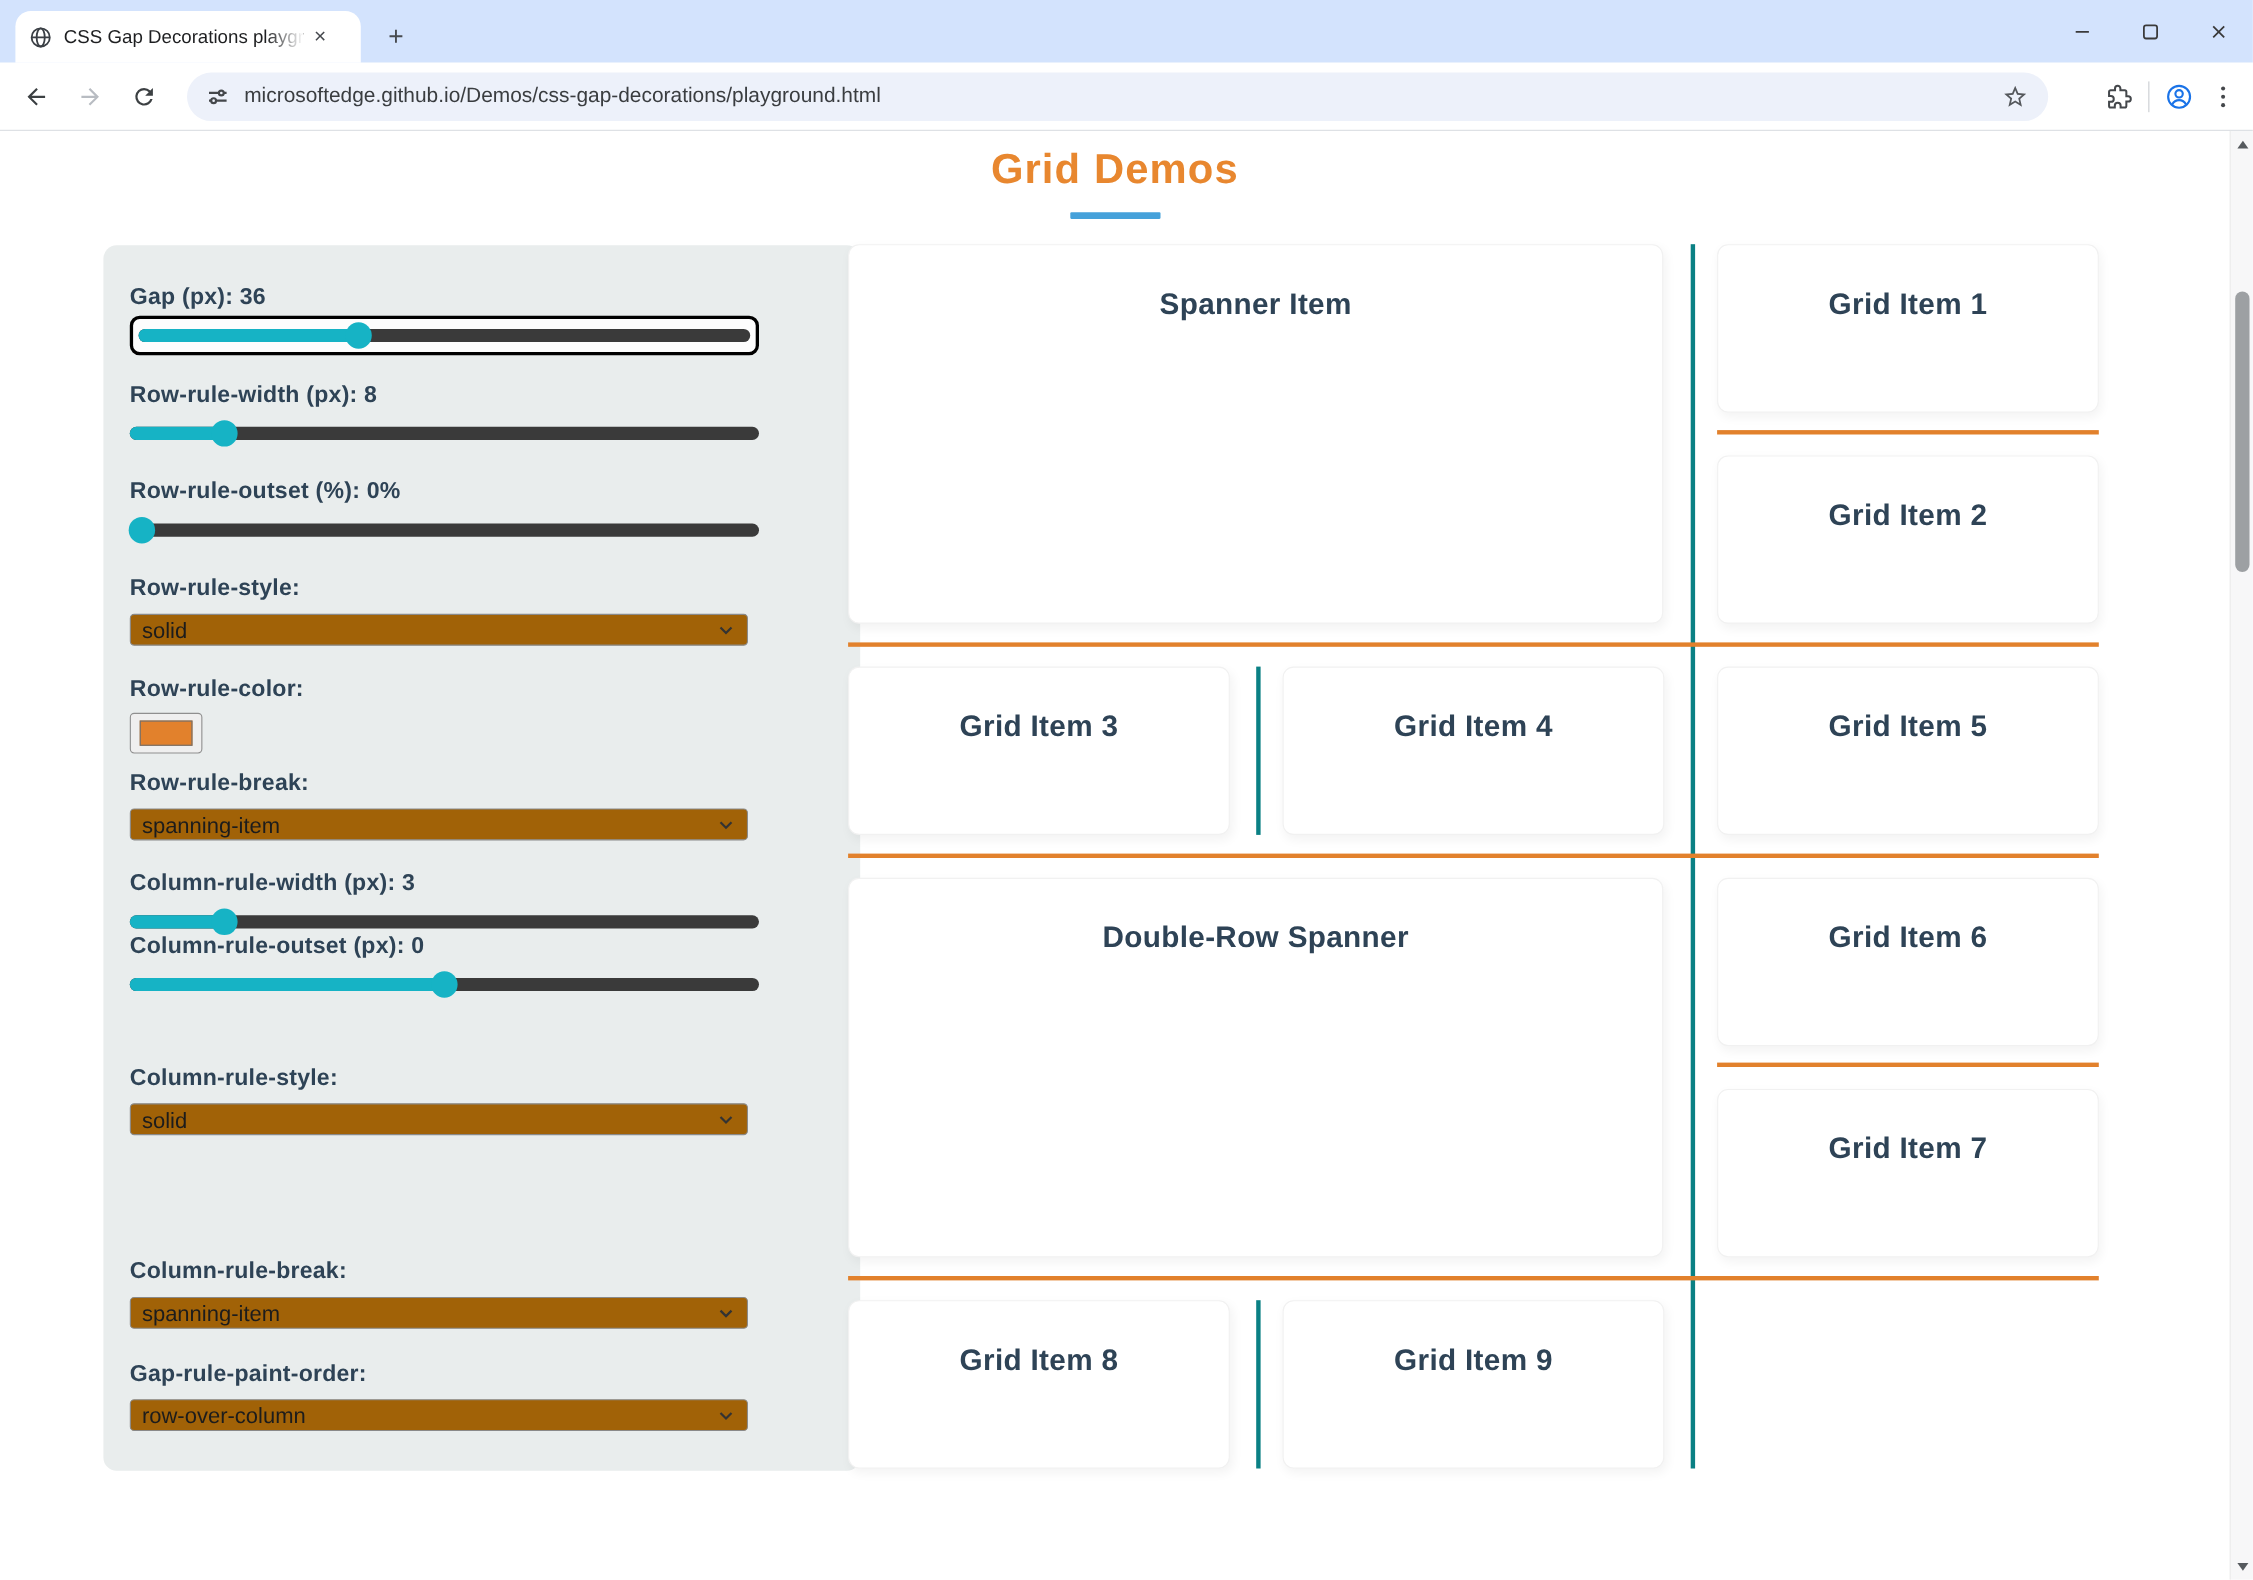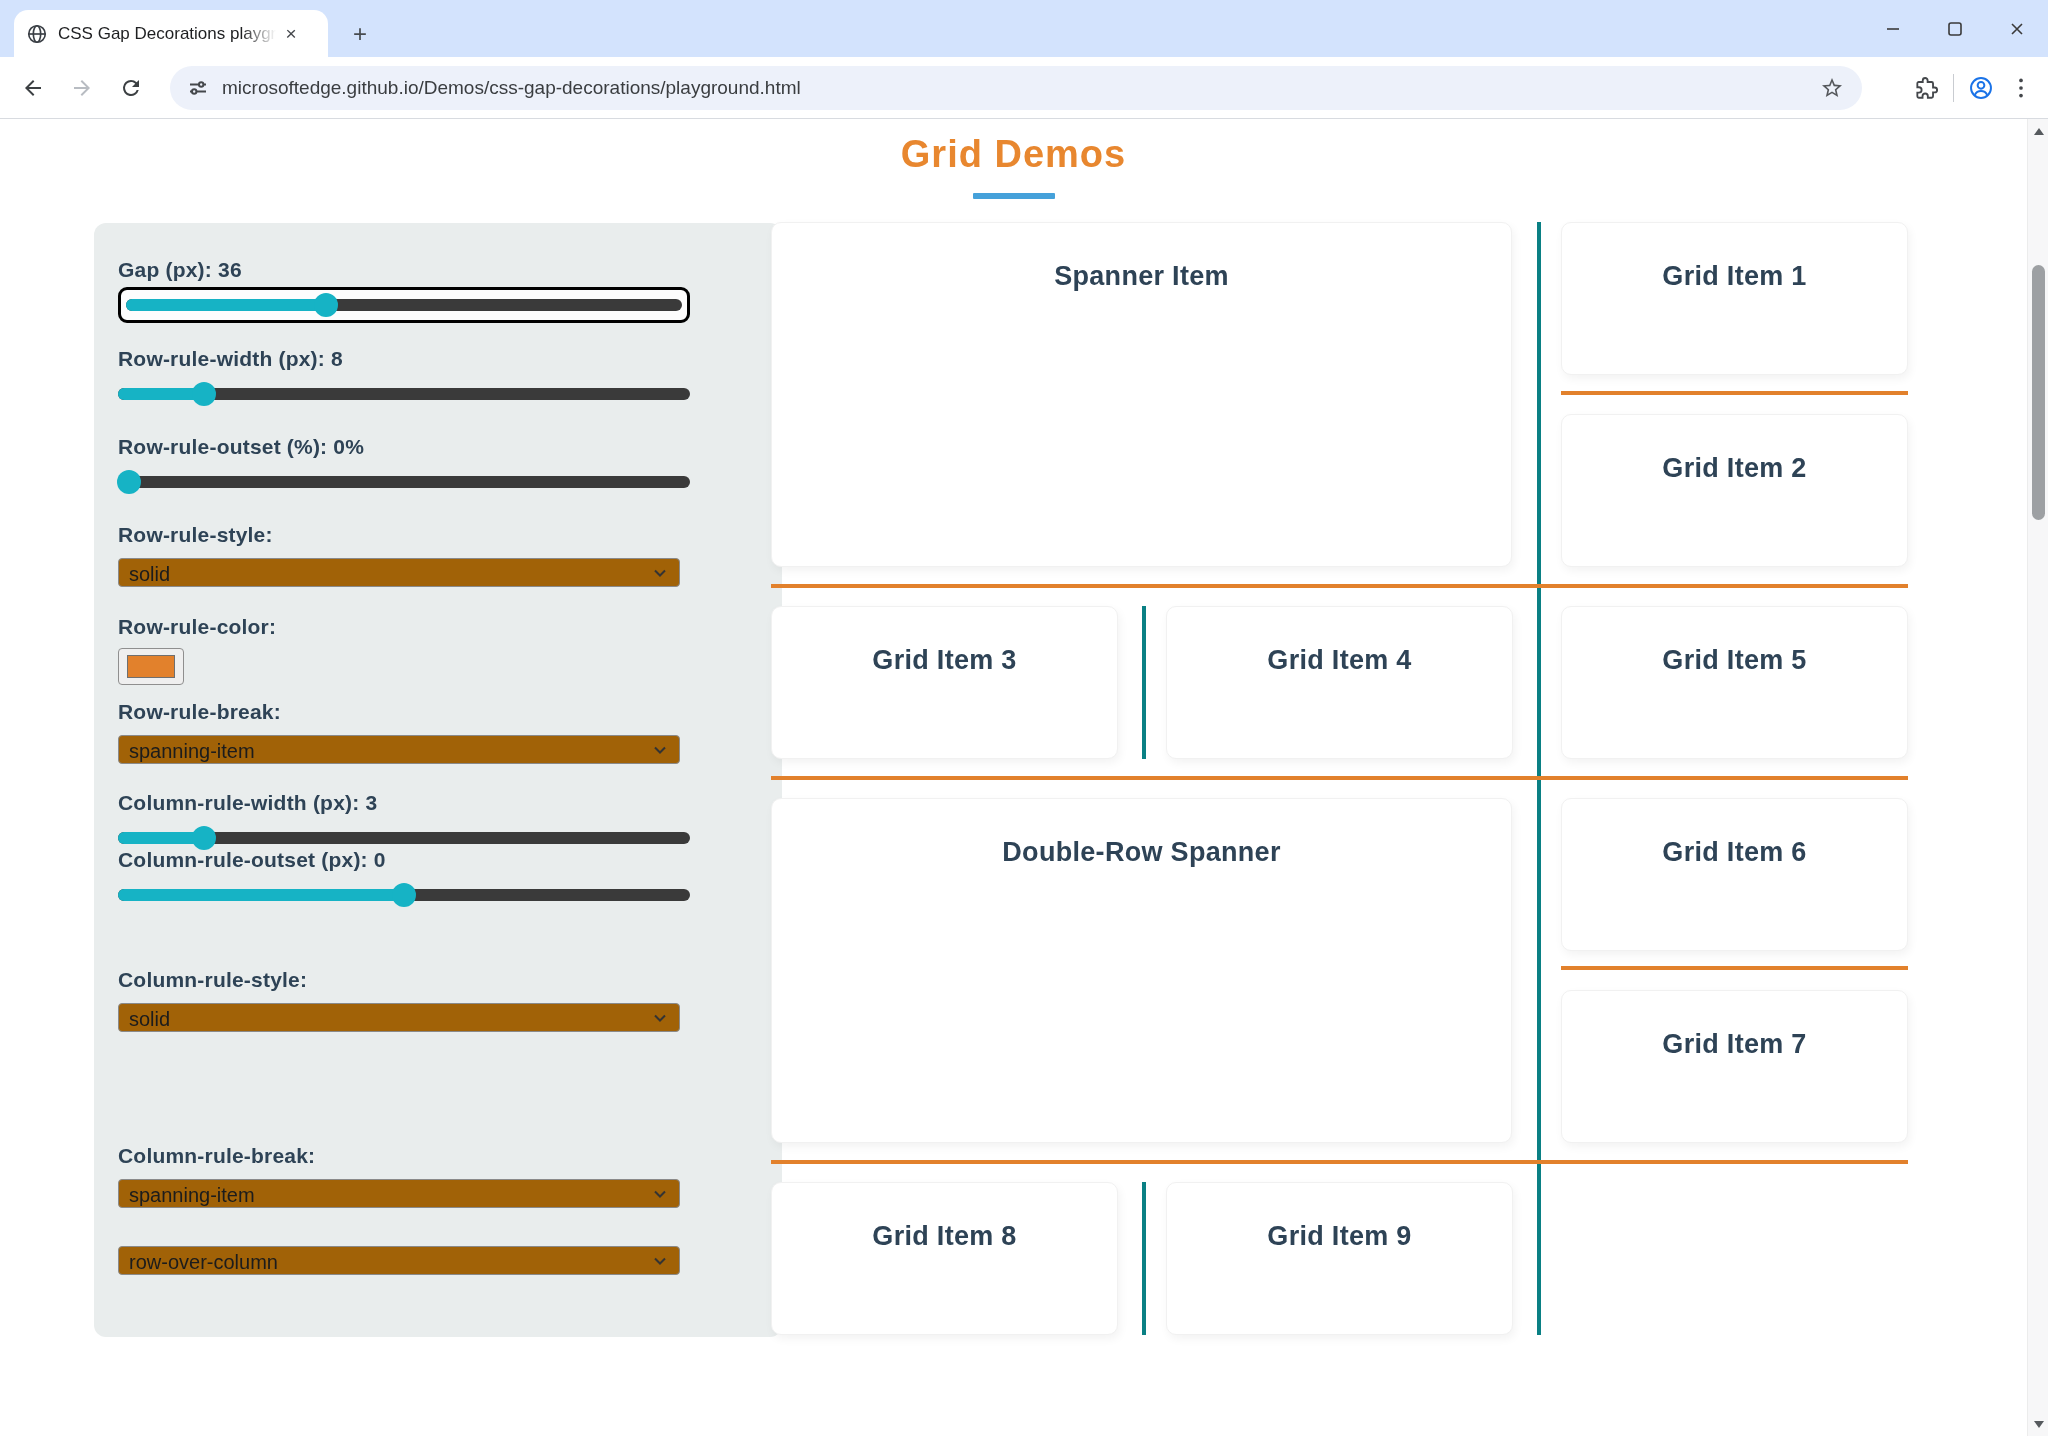--- a/index.html
+++ b/index.html
@@ -314,20 +314,21 @@
           <span class="select-value">spanning-item</span>
           <span class="select-chevron">
             <svg viewBox="0 0 18 18" width="18" height="18" fill="none" stroke="currentColor" stroke-width="2">
                 <path d="M4 6.5l5 5 5-5"></path>
               </svg>
           </span>
         </div>
       </div>
 
       <div class="ctl b11">
+        <div class="ctl-label">Gap-rule-paint-order:</div>
         <div class="select">
           <span class="select-value">row-over-column</span>
           <span class="select-chevron">
             <svg viewBox="0 0 18 18" width="18" height="18" fill="none" stroke="currentColor" stroke-width="2">
                 <path d="M4 6.5l5 5 5-5"></path>
               </svg>
           </span>
         </div>
       </div>
 

